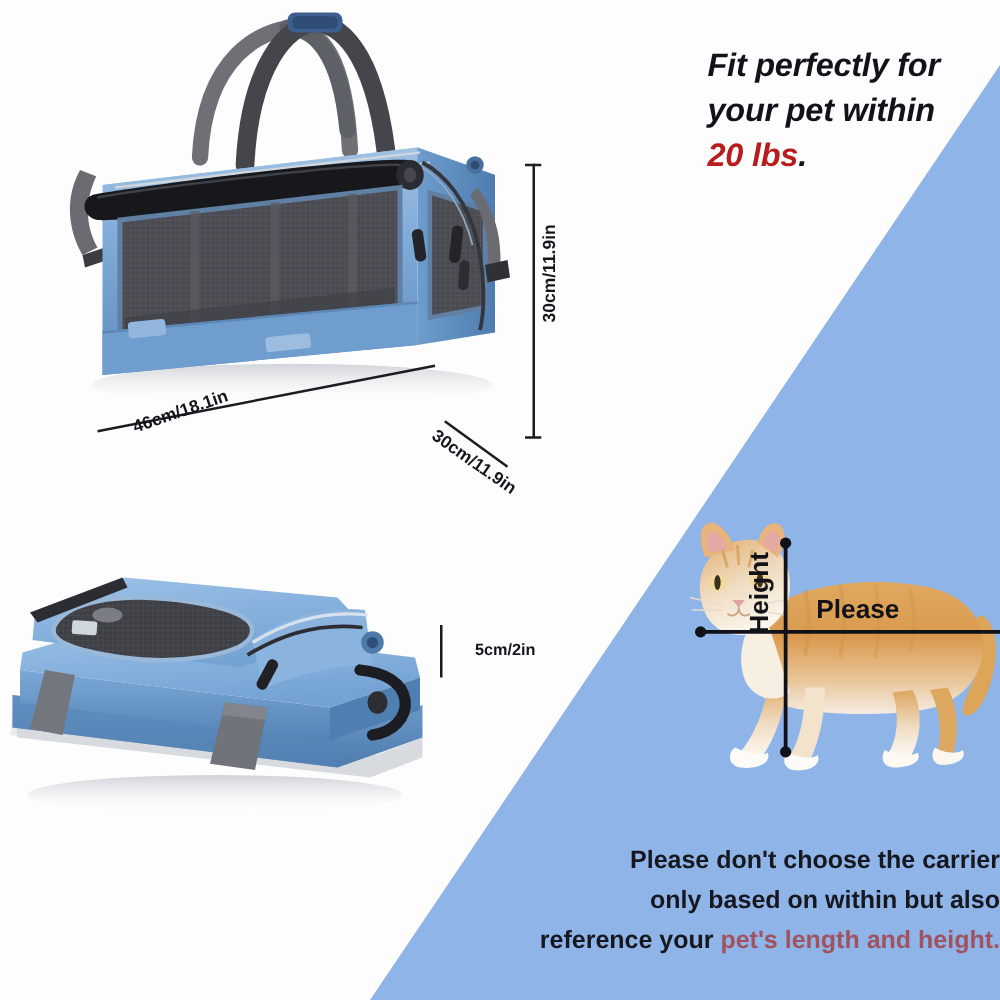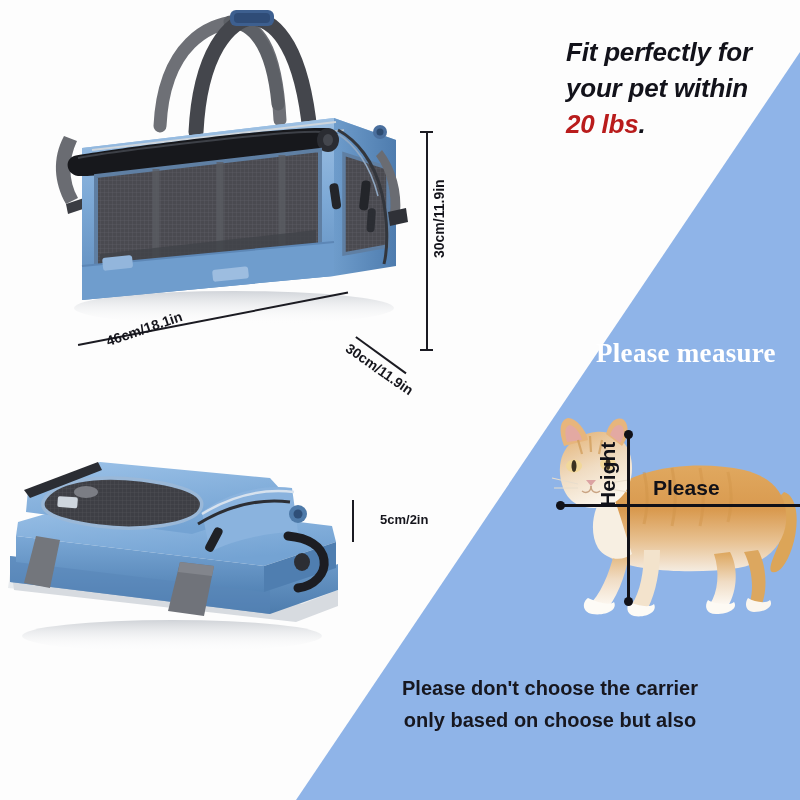--- a/index.html
+++ b/index.html
@@ -60,21 +60,21 @@
     letter-spacing: 0.3px;
   }
 
   
   .bottom-note {
     position: absolute;
     left: 300px;
     top: 672px;
     width: 500px;
     z-index: 6;
-    text-align: center;
+    text-align: right;
     font-size: 20px;
     line-height: 32px;
     font-weight: bold;
     color: #17171f;
   }
   .bottom-note .hl {
     color: #a0535e;
     font-weight: bold;
   }
   .bottom-note .l3 {
@@ -408,21 +408,20 @@
   <div class="dim dim-height">30cm/11.9in</div>
 
   <div class="dim dim-thick">5cm/2in</div>
 
   <div class="headline">
     <div>Fit perfectly for</div>
     <div>your pet within</div>
     <div><span class="lbs">20 lbs</span><span class="dot">.</span></div>
   </div>
 
-  <div class="measure-heading">Please measure</div>
 
   <div class="cat-area">
     <svg viewBox="0 0 252 232" width="252" height="232">
       <defs>
         <linearGradient id="furBody" x1="0" y1="0" x2="0" y2="1">
           <stop offset="0%" stop-color="#e0a85f"></stop>
           <stop offset="42%" stop-color="#d99a4f"></stop>
           <stop offset="72%" stop-color="#e8c293"></stop>
           <stop offset="100%" stop-color="#f5ece1"></stop>
         </linearGradient>
@@ -493,16 +492,17 @@
   <div class="meas-dot dot-len-l"></div>
   <div class="meas-dot dot-hgt-t"></div>
   <div class="meas-dot dot-hgt-b"></div>
 
   <div class="meas-label label-length">Please</div>
 
   <div class="meas-label label-height">Height</div>
 
   <div class="bottom-note">
     <div>Please don't choose the carrier</div>
-    <div>only based on choose but also</div>
+    <div>only based on within but also</div>
+    <div class="l3"><span>reference your </span><span class="hl">pet's length and height.</span></div>
   </div>
 
 </div>
 
 </body></html>

